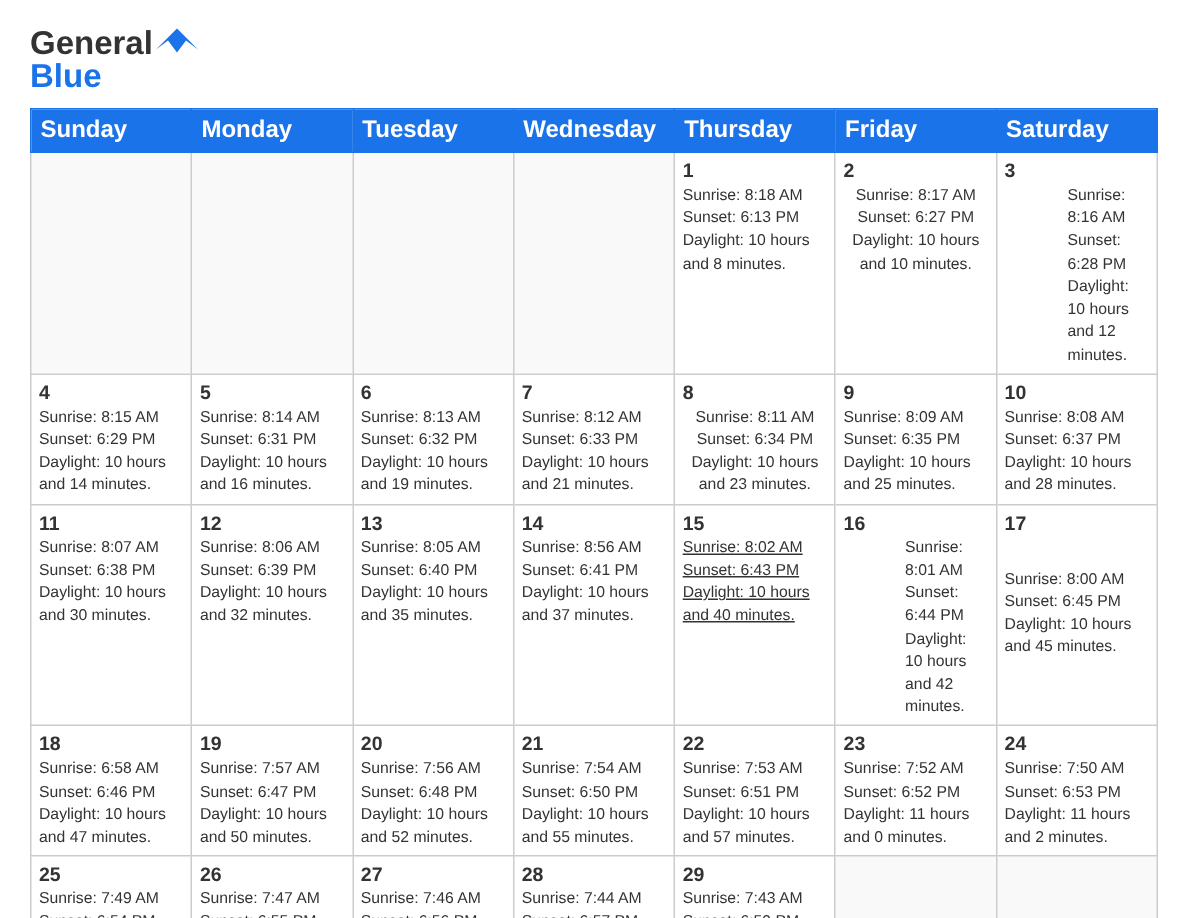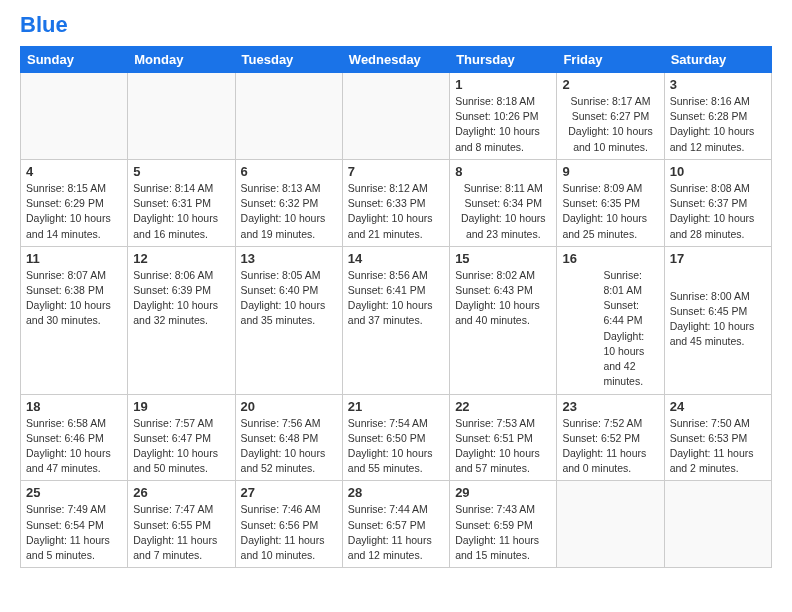--- a/index.html
+++ b/index.html
@@ -42,21 +42,21 @@
     .calendar {
       width: 100%;
       border-collapse: collapse;
       font-size: 11px;
     }
     .calendar th {
       background: #1a73e8;
       color: #fff;
       text-align: left;
       padding: 5px 6px;
-      font-size: 13px;
+      font-size: 16px;
       font-weight: bold;
       border: 1px solid #1a73e8;
       margin-left: 12px;
     }
     .calendar td {
       border: 1px solid #ccc;
       vertical-align: top;
       padding: 4px 5px;
       width: calc(100%/7);
       min-height: 80px;
@@ -77,20 +77,26 @@
       line-height: 1.45;
     }
   </style>
 </head>
 <body>
 
 <div class="header-area">
   <div class="logo">
     <div class="logo-wrapper">
       <div style="display:flex;flex-direction:column;align-items:flex-start;">
+        <div style="display:flex;align-items:center;">
+          <span style="font-size:22px;font-weight:bold;color:#333;">General</span>
+          <svg width="28" height="22" viewBox="0 0 28 22" style="margin-left:2px;margin-top:-2px;">
+            <polygon points="14,2 28,16 20,10 14,18 8,10 0,16" fill="#1a73e8"></polygon>
+          </svg>
+        </div>
         <span style="font-size:22px;font-weight:bold;color:#1a73e8;margin-top:-4px;">Blue</span>
       </div>
     </div>
   </div>
   <div class="title-area">
     <div class="main-title"></div>
     <div class="subtitle"></div>
   </div>
 </div>
 
@@ -108,34 +114,34 @@
   </thead>
   <tbody id="calendar-body">
   <tr>
         <td class="empty"></td>
         <td class="empty"></td>
         <td class="empty"></td>
         <td class="empty"></td>
         <td>
           <div class="day-number">1</div>
           <div class="day-info" style="white-space: pre-line;">Sunrise: 8:18 AM
-Sunset: 10:26 PM
+Sunset: 6:13 PM
 Daylight: 10 hours
 and 8 minutes.</div>
         </td>
         <td>
           <div class="day-number">2</div>
           <div class="day-info" style="white-space: pre-line; text-align: center;">Sunrise: 8:17 AM
 Sunset: 6:27 PM
 Daylight: 10 hours
 and 10 minutes.</div>
         </td>
         <td>
           <div class="day-number">3</div>
-          <div class="day-info" style="white-space: pre-line;">Sunrise: 8:16 AM
+          <div class="day-info" style="white-space: pre-line; margin-left: 42px;">Sunrise: 8:16 AM
 Sunset: 6:28 PM
 Daylight: 10 hours
 and 12 minutes.</div>
         </td>
       </tr>
       <tr>
         <td>
           <div class="day-number">4</div>
           <div class="day-info" style="white-space: pre-line;">Sunrise: 8:15 AM
 Sunset: 6:29 PM
@@ -209,21 +215,21 @@
         </td>
         <td>
           <div class="day-number">14</div>
           <div class="day-info" style="white-space: pre-line;">Sunrise: 8:56 AM
 Sunset: 6:41 PM
 Daylight: 10 hours
 and 37 minutes.</div>
         </td>
         <td>
           <div class="day-number">15</div>
-          <div class="day-info" style="white-space: pre-line;">Sunrise: 8:02 AM
+          <div class="day-info" style="white-space: pre-line; text-decoration: underline;">Sunrise: 8:02 AM
 Sunset: 6:43 PM
 Daylight: 10 hours
 and 40 minutes.</div>
         </td>
         <td>
           <div class="day-number">16</div>
           <div class="day-info" style="white-space: pre-line; margin-left: 41px;">Sunrise: 8:01 AM
 Sunset: 6:44 PM
 Daylight: 10 hours
 and 42 minutes.</div>

